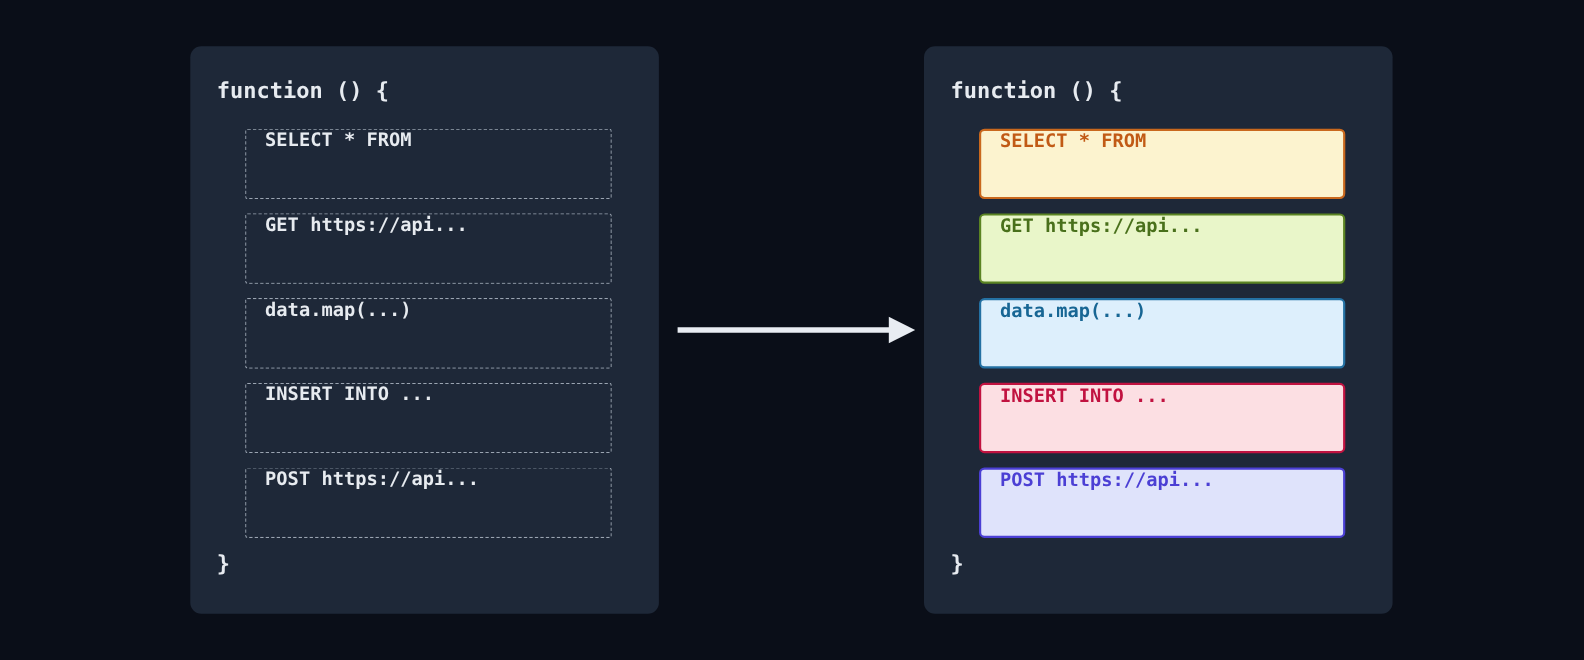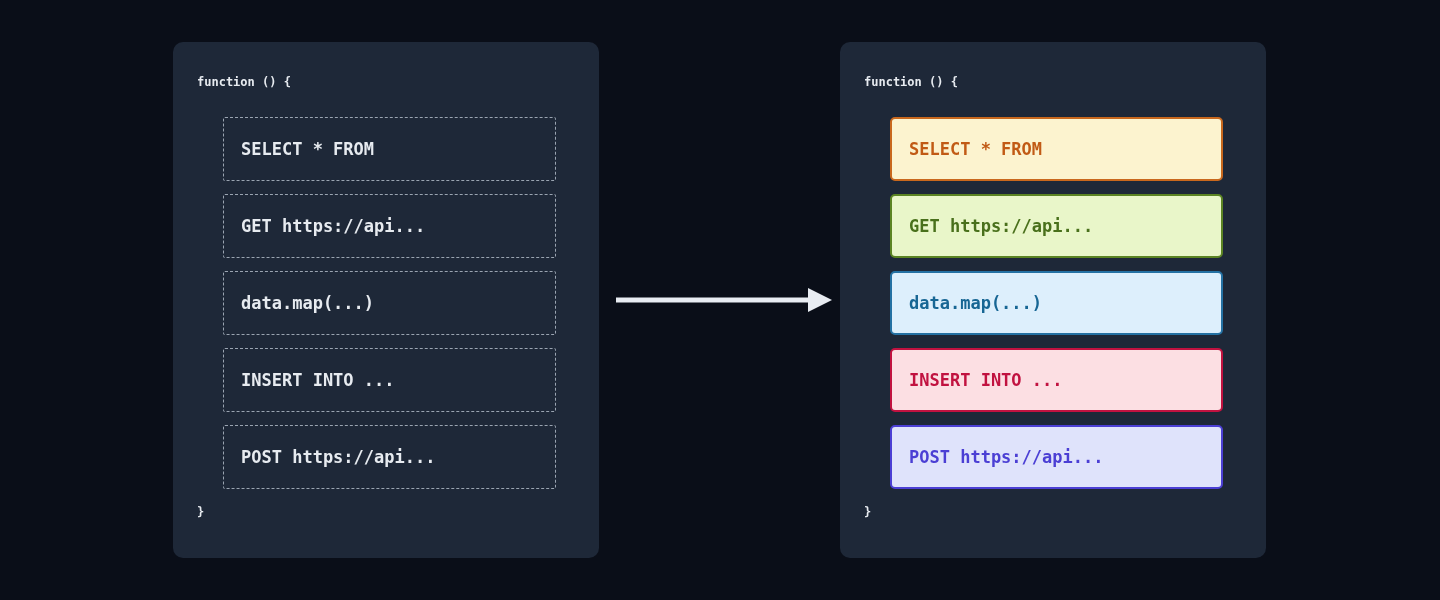--- a/index.html
+++ b/index.html
@@ -12,31 +12,31 @@
   .panel {
     position: absolute;
     top: 42px;
     width: 426px; height: 516px;
     border-radius: 10px;
     padding: 30px 0 0 24px;
   }
   .panel-left  { left: 173px; }
   .panel-right { left: 840px; }
   .panel-header, .panel-footer {
-    font-size: 12px;
+    font-size: 20px;
     font-weight: bold;
     line-height: 20px;
     color: #e7ebf0;
     white-space: pre;
   }
   .snippet-list { margin: 25px 0 0 26px; }
   .snippet {
     width: 333px; height: 64px;
     margin-bottom: 13px;
-    display: flex; align-items: center;
+    display: flex; align-items: flex-start;
     padding-left: 17px;
     font-size: 17px;
     font-weight: bold;
     white-space: pre;
   }
   .snippet-dashed {
     border: 1px dashed #9aa4b1;
     border-radius: 2px;
     color: #e7ebf0;
   }

